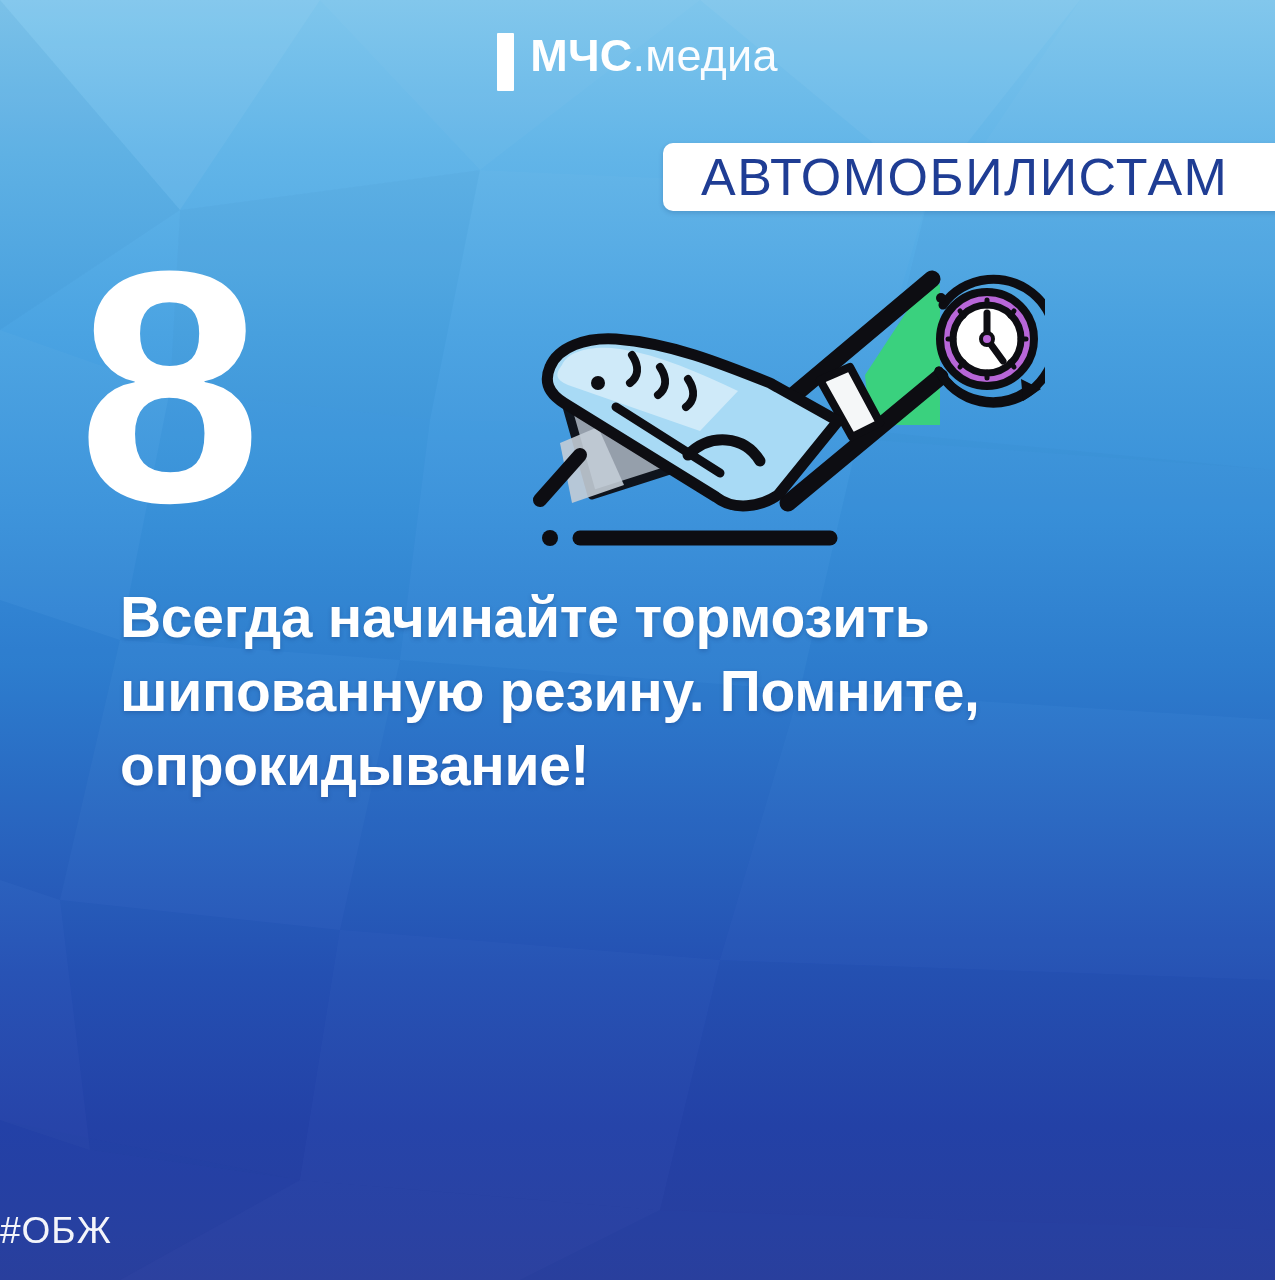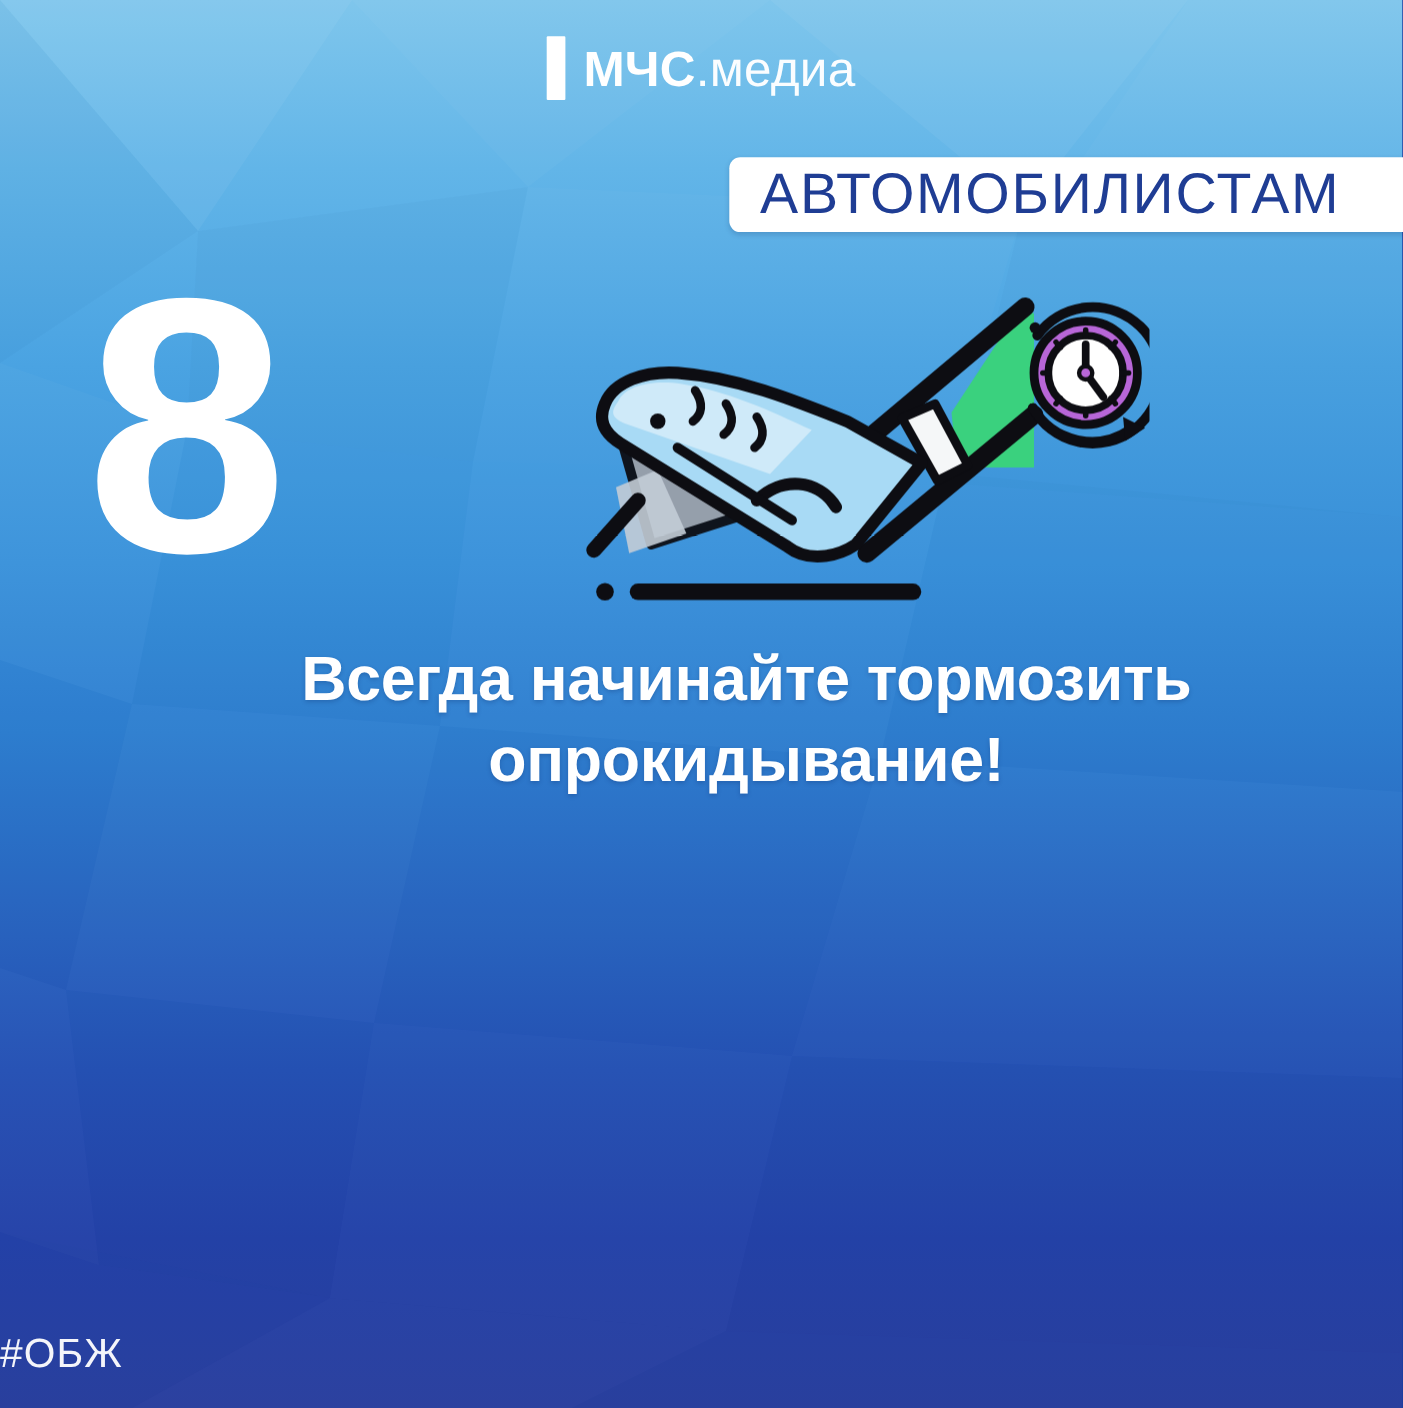--- a/index.html
+++ b/index.html
@@ -34,21 +34,20 @@
     pointer-events: none;
   }
 
   
   .logo {
     position: absolute;
     top: 33px;
     left: 0;
     width: 100%;
     display: flex;
-    align-items: center;
     justify-content: center;
     gap: 16px;
   }
   .logo-bar {
     width: 17px;
     height: 58px;
     background: #ffffff;
     border-radius: 1px;
   }
   .logo-text {
@@ -74,21 +73,21 @@
     display: flex;
     align-items: center;
     overflow: hidden;
   }
   .banner-text {
     font-size: 52px;
     font-weight: 400;
     color: #1f3d94;
     letter-spacing: 1.5px;
     white-space: nowrap;
-    padding-left: 28px;
+    padding-left: 38px;
     line-height: 1;
   }
 
   
   .numeral {
     position: absolute;
     left: 78px;
     top: 252px;
     font-size: 330px;
     font-weight: 700;
@@ -105,21 +104,21 @@
     width: 525px;
     height: 300px;
   }
 
   
   .message {
     position: absolute;
     left: 120px;
     right: 38px;
     top: 580px;
-    text-align: center;
+    text-align: left;
     color: #ffffff;
     font-size: 57px;
     font-weight: 700;
     line-height: 1.30;
     letter-spacing: -0.3px;
     text-shadow: 0 2px 4px rgba(12,38,100,0.25);
   }
 
   
   .hashtag {
@@ -248,18 +247,19 @@
 
         <line x1="62" y1="64" x2="62" y2="38" stroke="#0d0d12" stroke-width="7" stroke-linecap="round"></line>
         <line x1="62" y1="64" x2="78" y2="86" stroke="#0d0d12" stroke-width="7" stroke-linecap="round"></line>
         <circle cx="62" cy="64" r="6" fill="#b866d8" stroke="#0d0d12" stroke-width="4"></circle>
       </g>
     </g>
   </svg>
 
   <div class="message">
     <div>Всегда начинайте тормозить</div>
+    <div>шипованную резину.  Помните,</div>
     <div>опрокидывание!</div>
   </div>
 
   <div class="hashtag">#ОБЖ</div>
 
 </div>
 
 </body></html>

